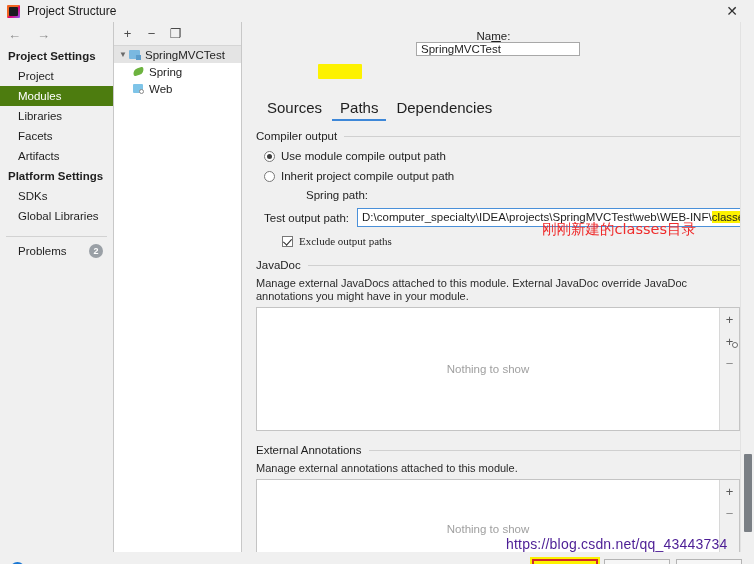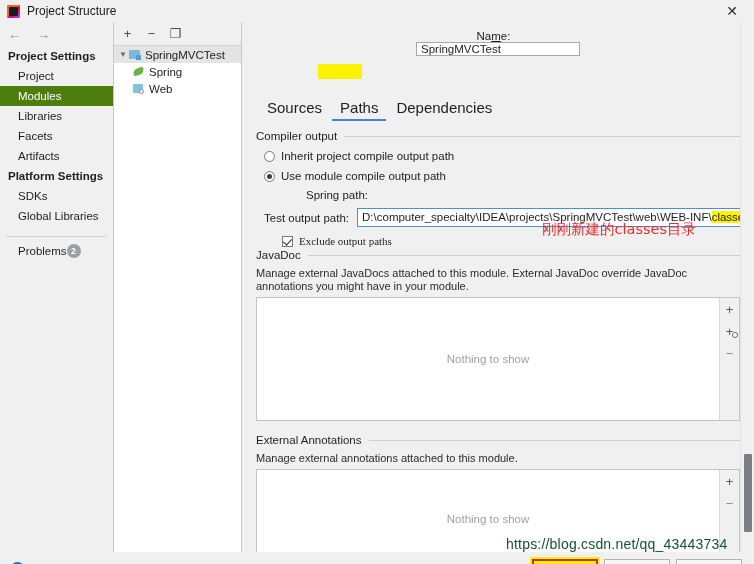--- a/index.html
+++ b/index.html
@@ -103,21 +103,21 @@
     color: #ffffff;
   }
   .nav-sep {
     height: 1px;
     background: #d2d2d2;
     margin: 10px 6px 0 6px;
   }
   .nav-problems {
     display: flex;
     align-items: center;
-    justify-content: flex-start;
+    justify-content: space-between;
     padding: 7px 10px 3px 18px;
     font-size: 11.5px;
   }
   .badge {
     width: 14px; height: 14px;
     border-radius: 50%;
     background: #9aa0a6;
     color: #ffffff;
     font-size: 9px;
     display: flex; align-items: center; justify-content: center;
@@ -562,21 +562,21 @@
     border: 2px solid #d12b2b;
     outline: 2px solid #fdf200;
     position: relative;
     z-index: 2;
   }
   .watermark {
     position: absolute;
     left: 506px;
     top: 536px;
     font-size: 14px;
-    color: #14532d;
+    color: #4c1d95;
     font-family: "Liberation Sans", sans-serif;
     white-space: nowrap;
     z-index: 1;
     pointer-events: none;
     letter-spacing: 0.2px;
   }
 </style>
 </head>
 <body>
 
@@ -653,48 +653,48 @@
 
     <div class="tab-body">
 
       <div class="group">
         <div class="group-head">
           <span>Compiler output</span>
           <span class="rule"></span>
         </div>
 
         <div class="radio-row">
+          <span class="radio on"></span>
+          <span>Use module compile output path</span>
+        </div>
+
+        <div class="radio-row">
           <span class="radio"></span>
           <span>Inherit project compile output path</span>
-        </div>
-
-        <div class="radio-row">
-          <span class="radio on"></span>
-          <span>Use module compile output path</span>
         </div>
 
         <div class="path-row">
           <span class="path-label">Spring path:</span>
         </div>
 
         <div class="path-row">
           <span class="path-label">Test output path:</span>
           <span class="path-field focused">
             <span class="path-text"><span id="tp-pre">D:\computer_specialty\IDEA\projects\SpringMVCTest\web\WEB-INF\</span><span class="yellow" id="tp-hl">classes</span></span>
 
           </span>
         </div>
 
         <div class="check-row">
           <span class="checkbox on"></span>
           <span>Exclude output paths</span>
         </div>
       </div>
 
-      <div class="group" style="margin-top:2px;">
+      <div class="group" style="margin-top:12px;">
         <div class="group-head">
           <span>JavaDoc</span>
           <span class="rule"></span>
         </div>
         <div class="desc">Manage external JavaDocs attached to this module. External JavaDoc override JavaDoc annotations you might have in your module.</div>
         <div class="list-box-wrap" style="height:124px;">
           <div class="list-box">
             <span>Nothing to show</span>
           </div>
           <div class="list-side">

